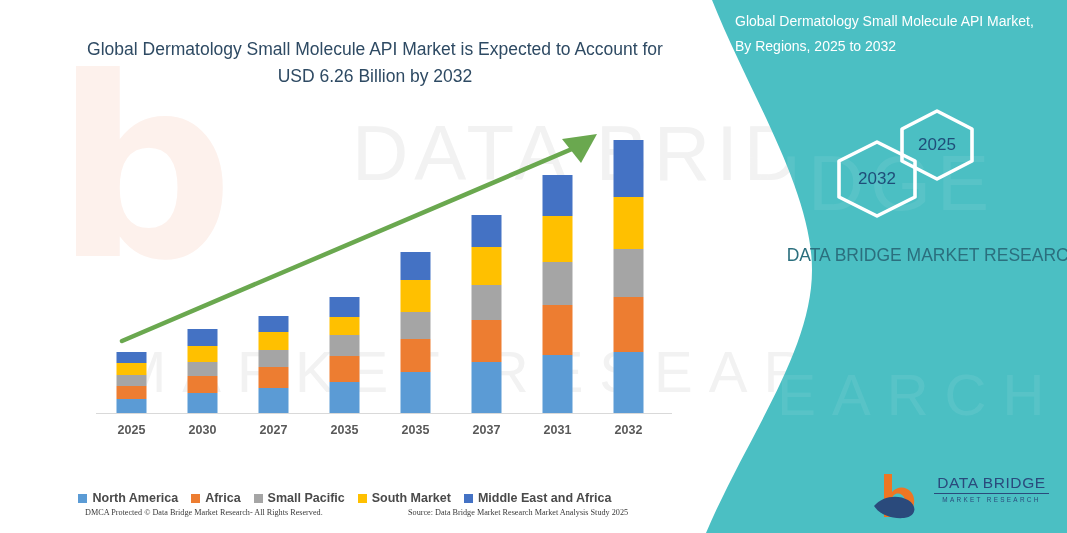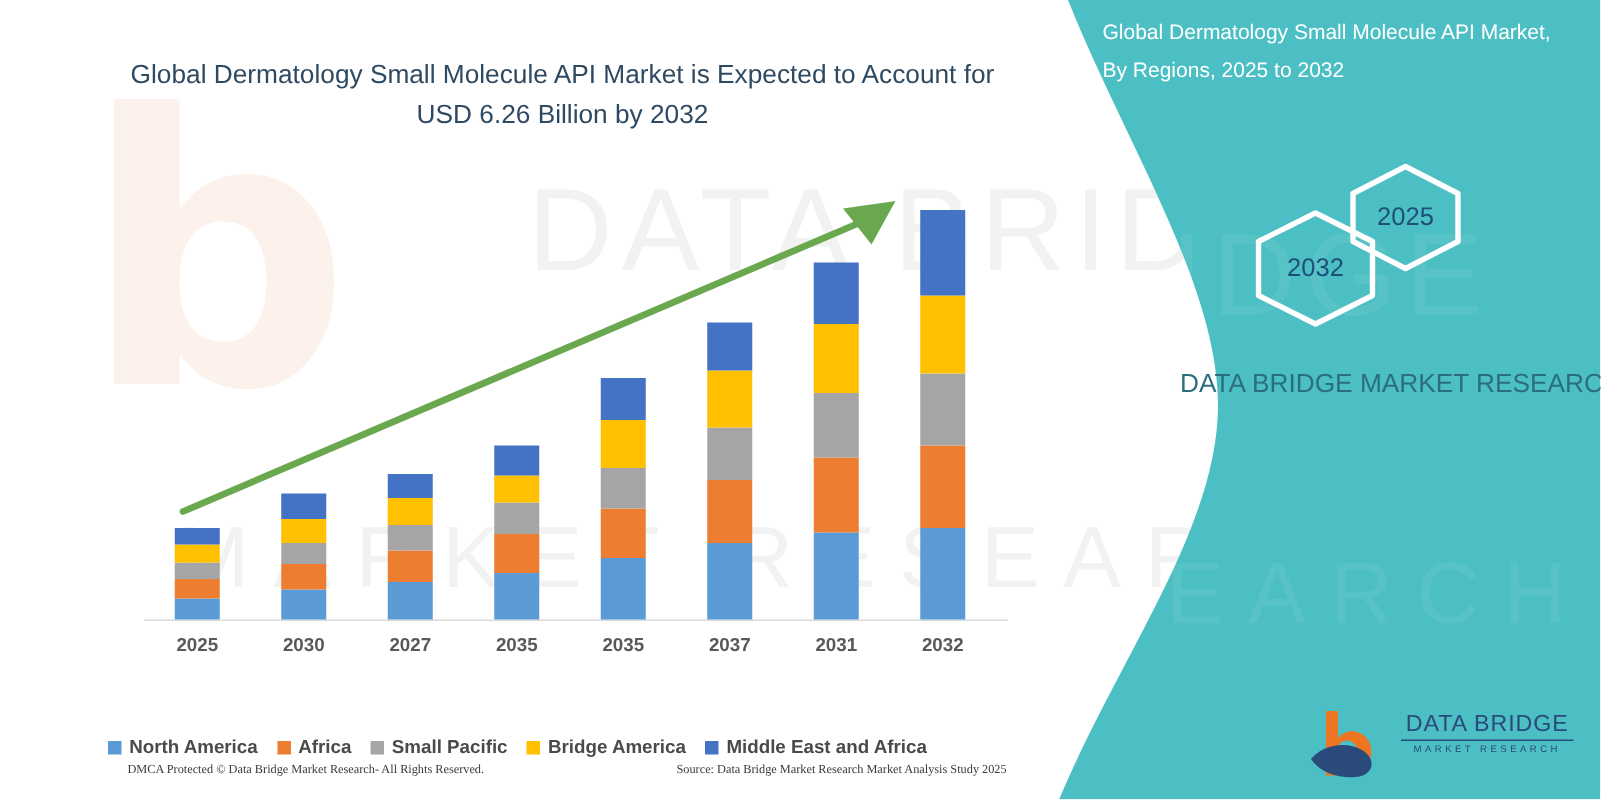--- a/index.html
+++ b/index.html
@@ -169,21 +169,21 @@
 
   .footer {
     position: absolute;
     top: 508px;
     font-family: "Liberation Serif", serif;
     font-size: 8.2px;
     color: #3a3a3a;
     white-space: nowrap;
   }
   #footer-left { left: 85px; }
-  #footer-right { left: 451px; }
+  #footer-right { left: 408px; }
 </style>
 </head>
 <body>
 
 <div id="root">
 
   <div class="wm-b">b</div>
   <div class="wm-text wm-line1">DATA BRIDGE</div>
   <div class="wm-text wm-line2">MARKET RESEARCH</div>
 
@@ -258,21 +258,21 @@
       <div class="item">
         <span class="swatch" style="background: rgb(237, 125, 49);"></span>
         <span class="lbl">Africa</span>
       </div>
       <div class="item">
         <span class="swatch" style="background: rgb(165, 165, 165);"></span>
         <span class="lbl">Small Pacific</span>
       </div>
       <div class="item">
         <span class="swatch" style="background: rgb(255, 192, 0);"></span>
-        <span class="lbl">Bridge America</span>
+        <span class="lbl">South Market</span>
       </div>
       <div class="item">
         <span class="swatch" style="background: rgb(68, 114, 196);"></span>
         <span class="lbl">Middle East and Africa</span>
       </div>
     </div>
 
   <div class="footer" id="footer-left">DMCA Protected © Data Bridge Market Research-  All Rights Reserved.</div>
   <div class="footer" id="footer-right">Source: Data Bridge Market Research  Market Analysis Study 2025</div>
 

